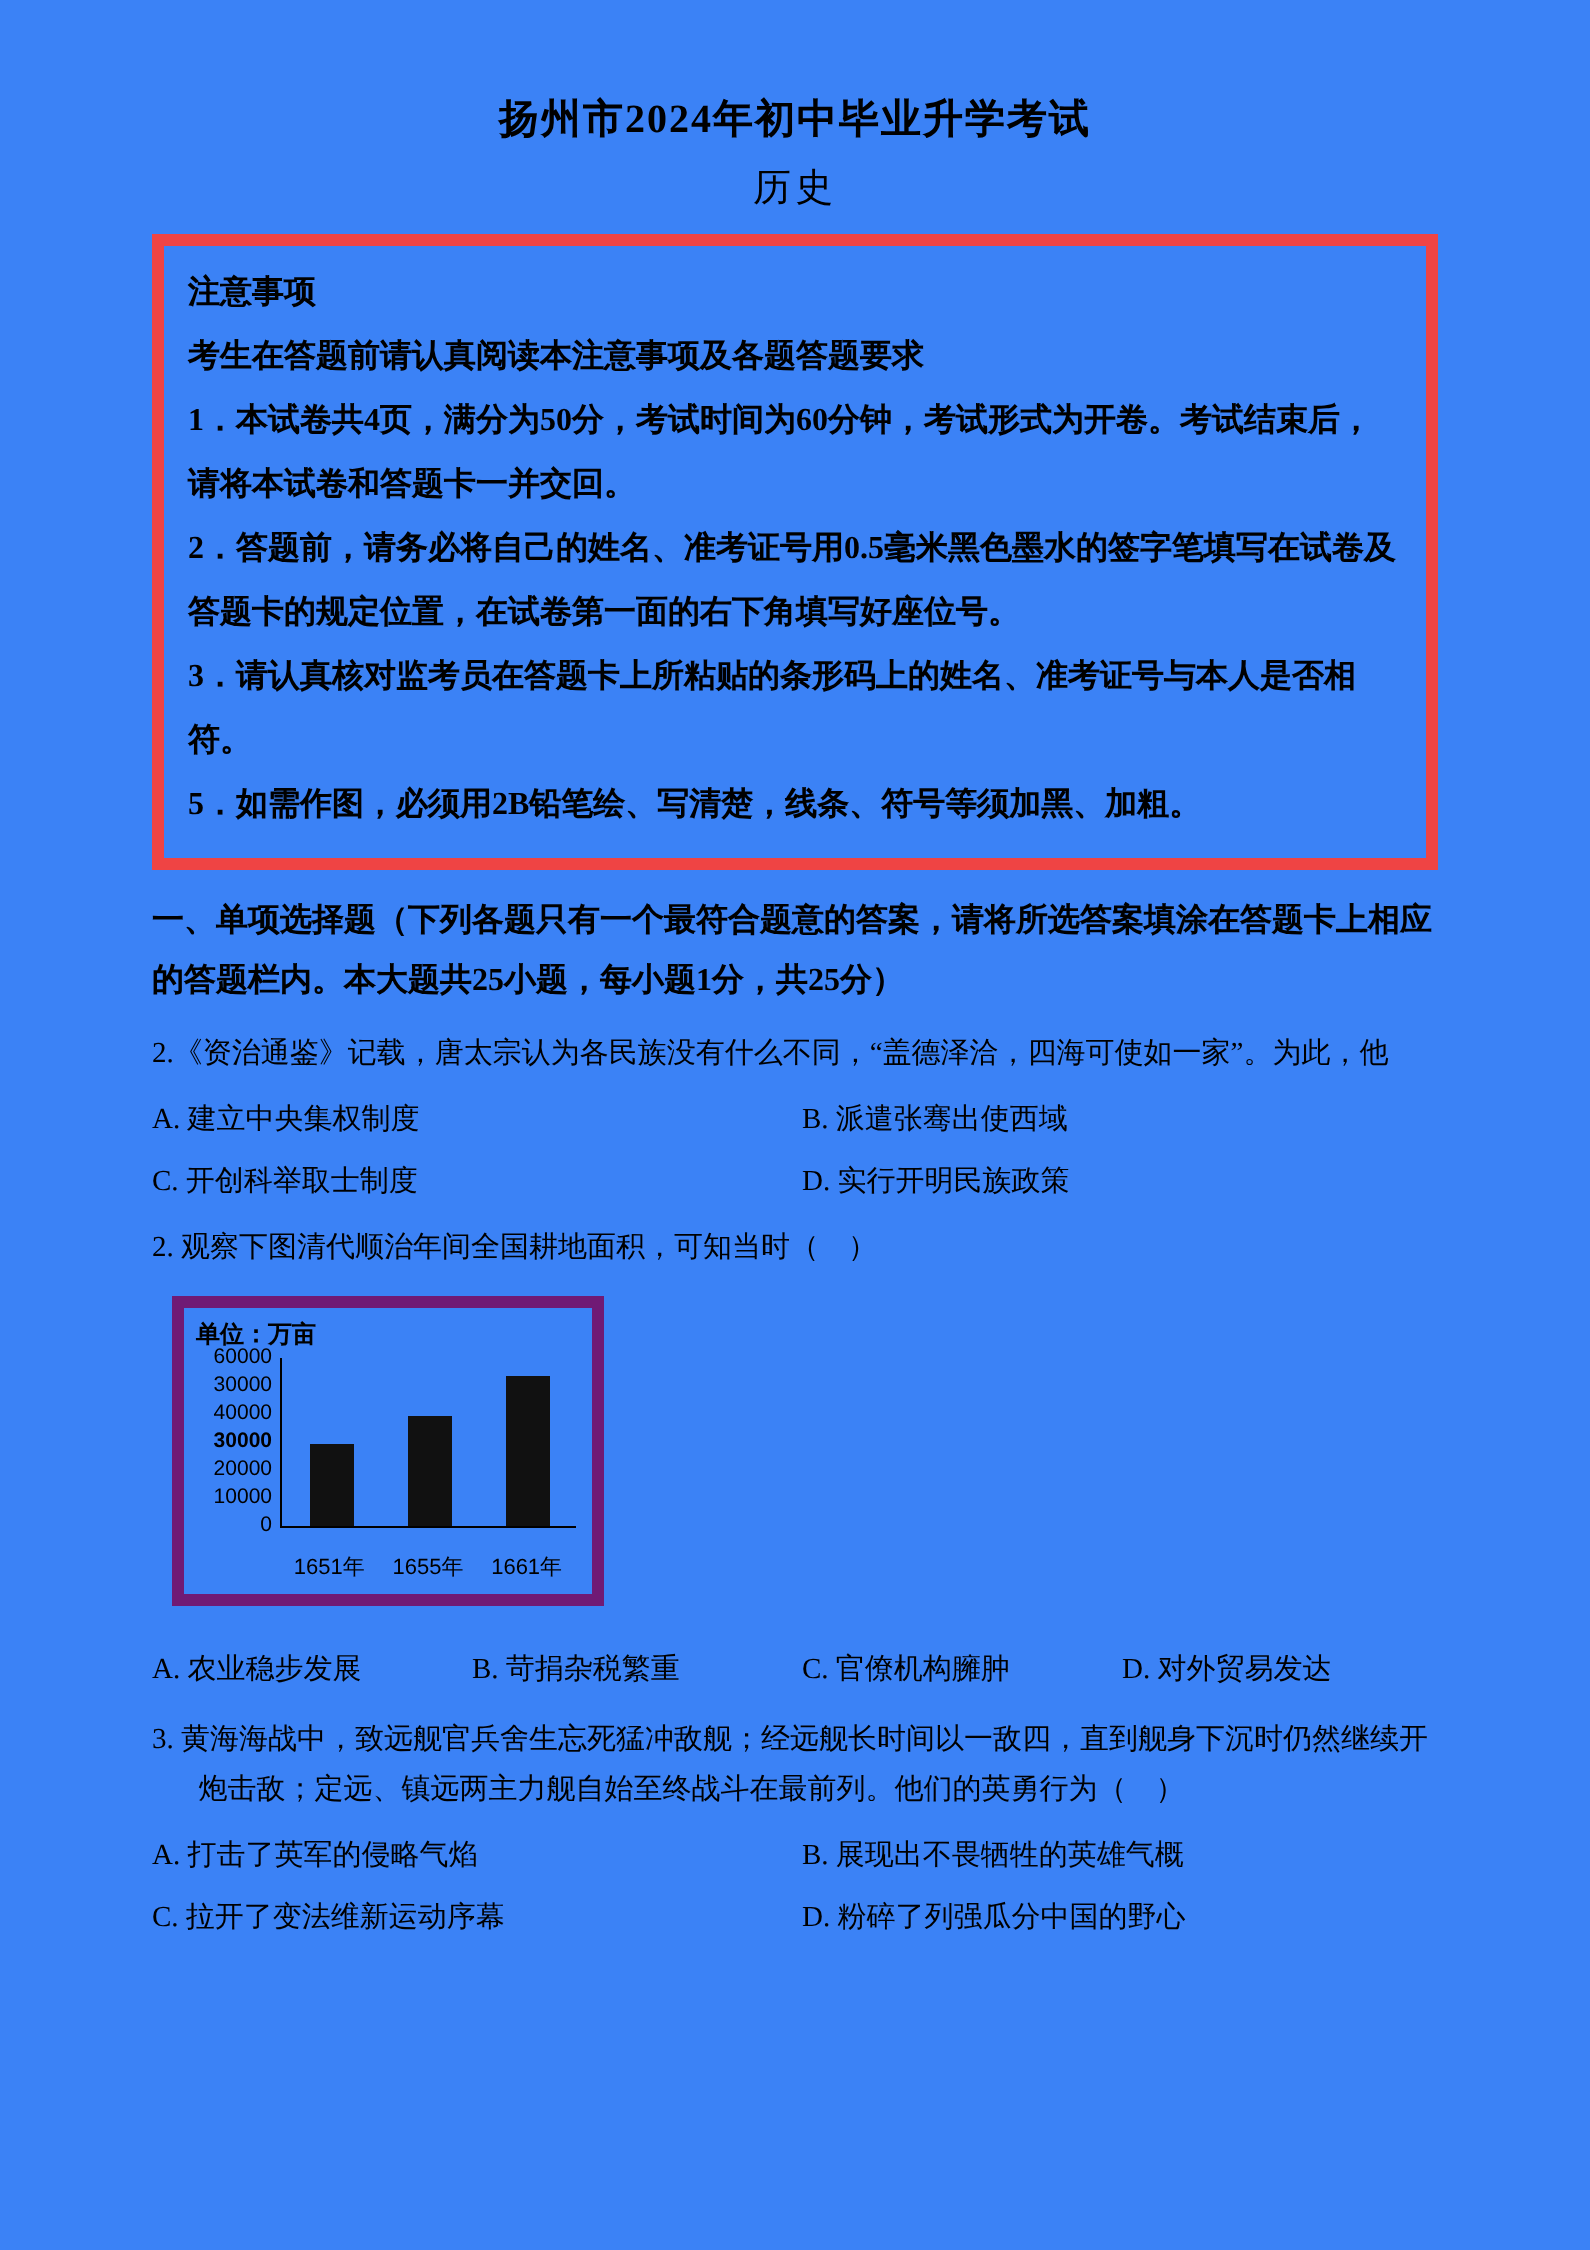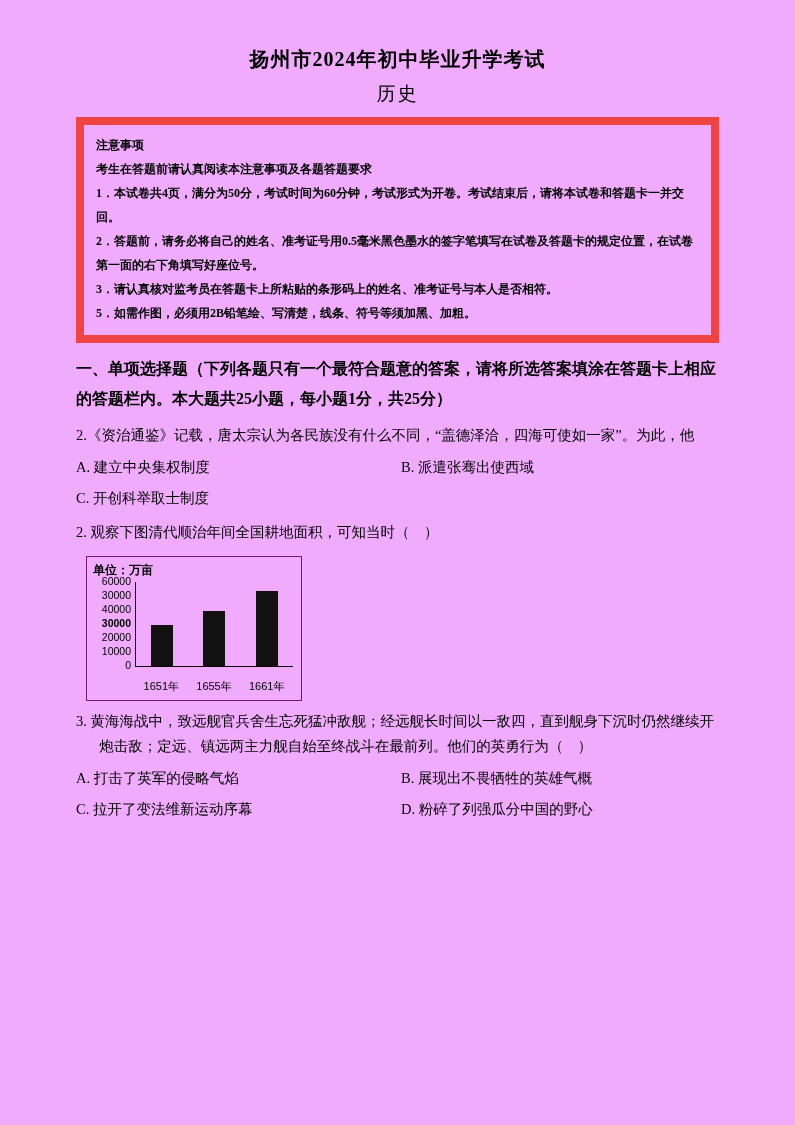--- a/index.html
+++ b/index.html
@@ -10,41 +10,41 @@
   body {
     font-family: "Liberation Serif", "DejaVu Serif", serif;
     color: #000;
   }
   .page {
     position: relative;
     width: 795px;
     height: 1125px;
     box-sizing: border-box;
     padding: 46px 76px 16px 76px;
-    background: #f0abfc;
+    background: #3b82f6;
     overflow: hidden;
   }
   .doc-title {
     text-align: center;
     font-size: 20px;
     font-weight: bold;
     letter-spacing: 1px;
     margin: 0;
   }
   .doc-subtitle {
     text-align: center;
     font-size: 19px;
     font-weight: normal;
     letter-spacing: 2px;
     margin: 8px 0 10px 0;
   }
   .notice-box {
-    border: 8px solid #ef4444;
+    border: 6px solid #ef4444;
     padding: 8px 14px 10px 12px;
-    font-size: 12px;
+    font-size: 16px;
     font-weight: bold;
     line-height: 2.0;
   }
   .notice-box p { margin: 0; }
   .section-heading {
     font-size: 16px;
     font-weight: bold;
     line-height: 1.9;
     margin: 11px 0 6px 0;
   }
@@ -65,21 +65,21 @@
   .options-row {
     display: grid;
     grid-template-columns: 160px 165px 160px auto;
     font-size: 14.5px;
     margin: 22px 0 14px 0;
   }
   .option { white-space: nowrap; }
 
   
   .chart-wrap {
-    border: 1px solid #701a75;
+    border: 6px solid #701a75;
     width: 216px;
     box-sizing: border-box;
     padding: 5px 8px 6px 4px;
     margin: 10px 0 4px 10px;
     font-family: "Liberation Sans", "DejaVu Sans", sans-serif;
   }
   .chart-unit {
     font-size: 12px;
     font-weight: bold;
     margin: 0 0 3px 2px;
@@ -140,20 +140,21 @@
     <p>5．如需作图，必须用2B铅笔绘、写清楚，线条、符号等须加黑、加粗。</p>
   </div>
 
   <div class="section-heading">一、单项选择题（下列各题只有一个最符合题意的答案，请将所选答案填涂在答题卡上相应的答题栏内。本大题共25小题，每小题1分，共25分）</div>
 
   <div class="question">2.《资治通鉴》记载，唐太宗认为各民族没有什么不同，“盖德泽洽，四海可使如一家”。为此，他</div>
   <div class="options-grid">
     <div class="option">A. 建立中央集权制度</div>
     <div class="option">B. 派遣张骞出使西域</div>
     <div class="option">C. 开创科举取士制度</div>
+    <div class="option">D. 实行开明民族政策</div>
   </div>
 
   <div class="question">2. 观察下图清代顺治年间全国耕地面积，可知当时（　）</div>
 
   <div class="chart-wrap">
     <div class="chart-unit">单位：万亩</div>
     <div class="chart-body">
       <div class="yticks">
           <div class="ytick" style="bottom: 0%;">0</div>
           <div class="ytick" style="bottom: 16.6667%;">10000</div>
@@ -169,20 +170,26 @@
           <div class="bar" style="height: 88.3333%; background: rgb(17, 17, 17);"></div>
         </div>
     </div>
     <div class="xlabels">
         <div class="xlabel">1651年</div>
         <div class="xlabel">1655年</div>
         <div class="xlabel">1661年</div>
       </div>
   </div>
 
+  <div class="options-row">
+    <div class="option">A. 农业稳步发展</div>
+    <div class="option">B. 苛捐杂税繁重</div>
+    <div class="option">C. 官僚机构臃肿</div>
+    <div class="option">D. 对外贸易发达</div>
+  </div>
 
   <div class="question">3. 黄海海战中，致远舰官兵舍生忘死猛冲敌舰；经远舰长时间以一敌四，直到舰身下沉时仍然继续开炮击敌；定远、镇远两主力舰自始至终战斗在最前列。他们的英勇行为（　）</div>
   <div class="options-grid">
     <div class="option">A. 打击了英军的侵略气焰</div>
     <div class="option">B. 展现出不畏牺牲的英雄气概</div>
     <div class="option">C. 拉开了变法维新运动序幕</div>
     <div class="option">D. 粉碎了列强瓜分中国的野心</div>
   </div>
 
 </div>

